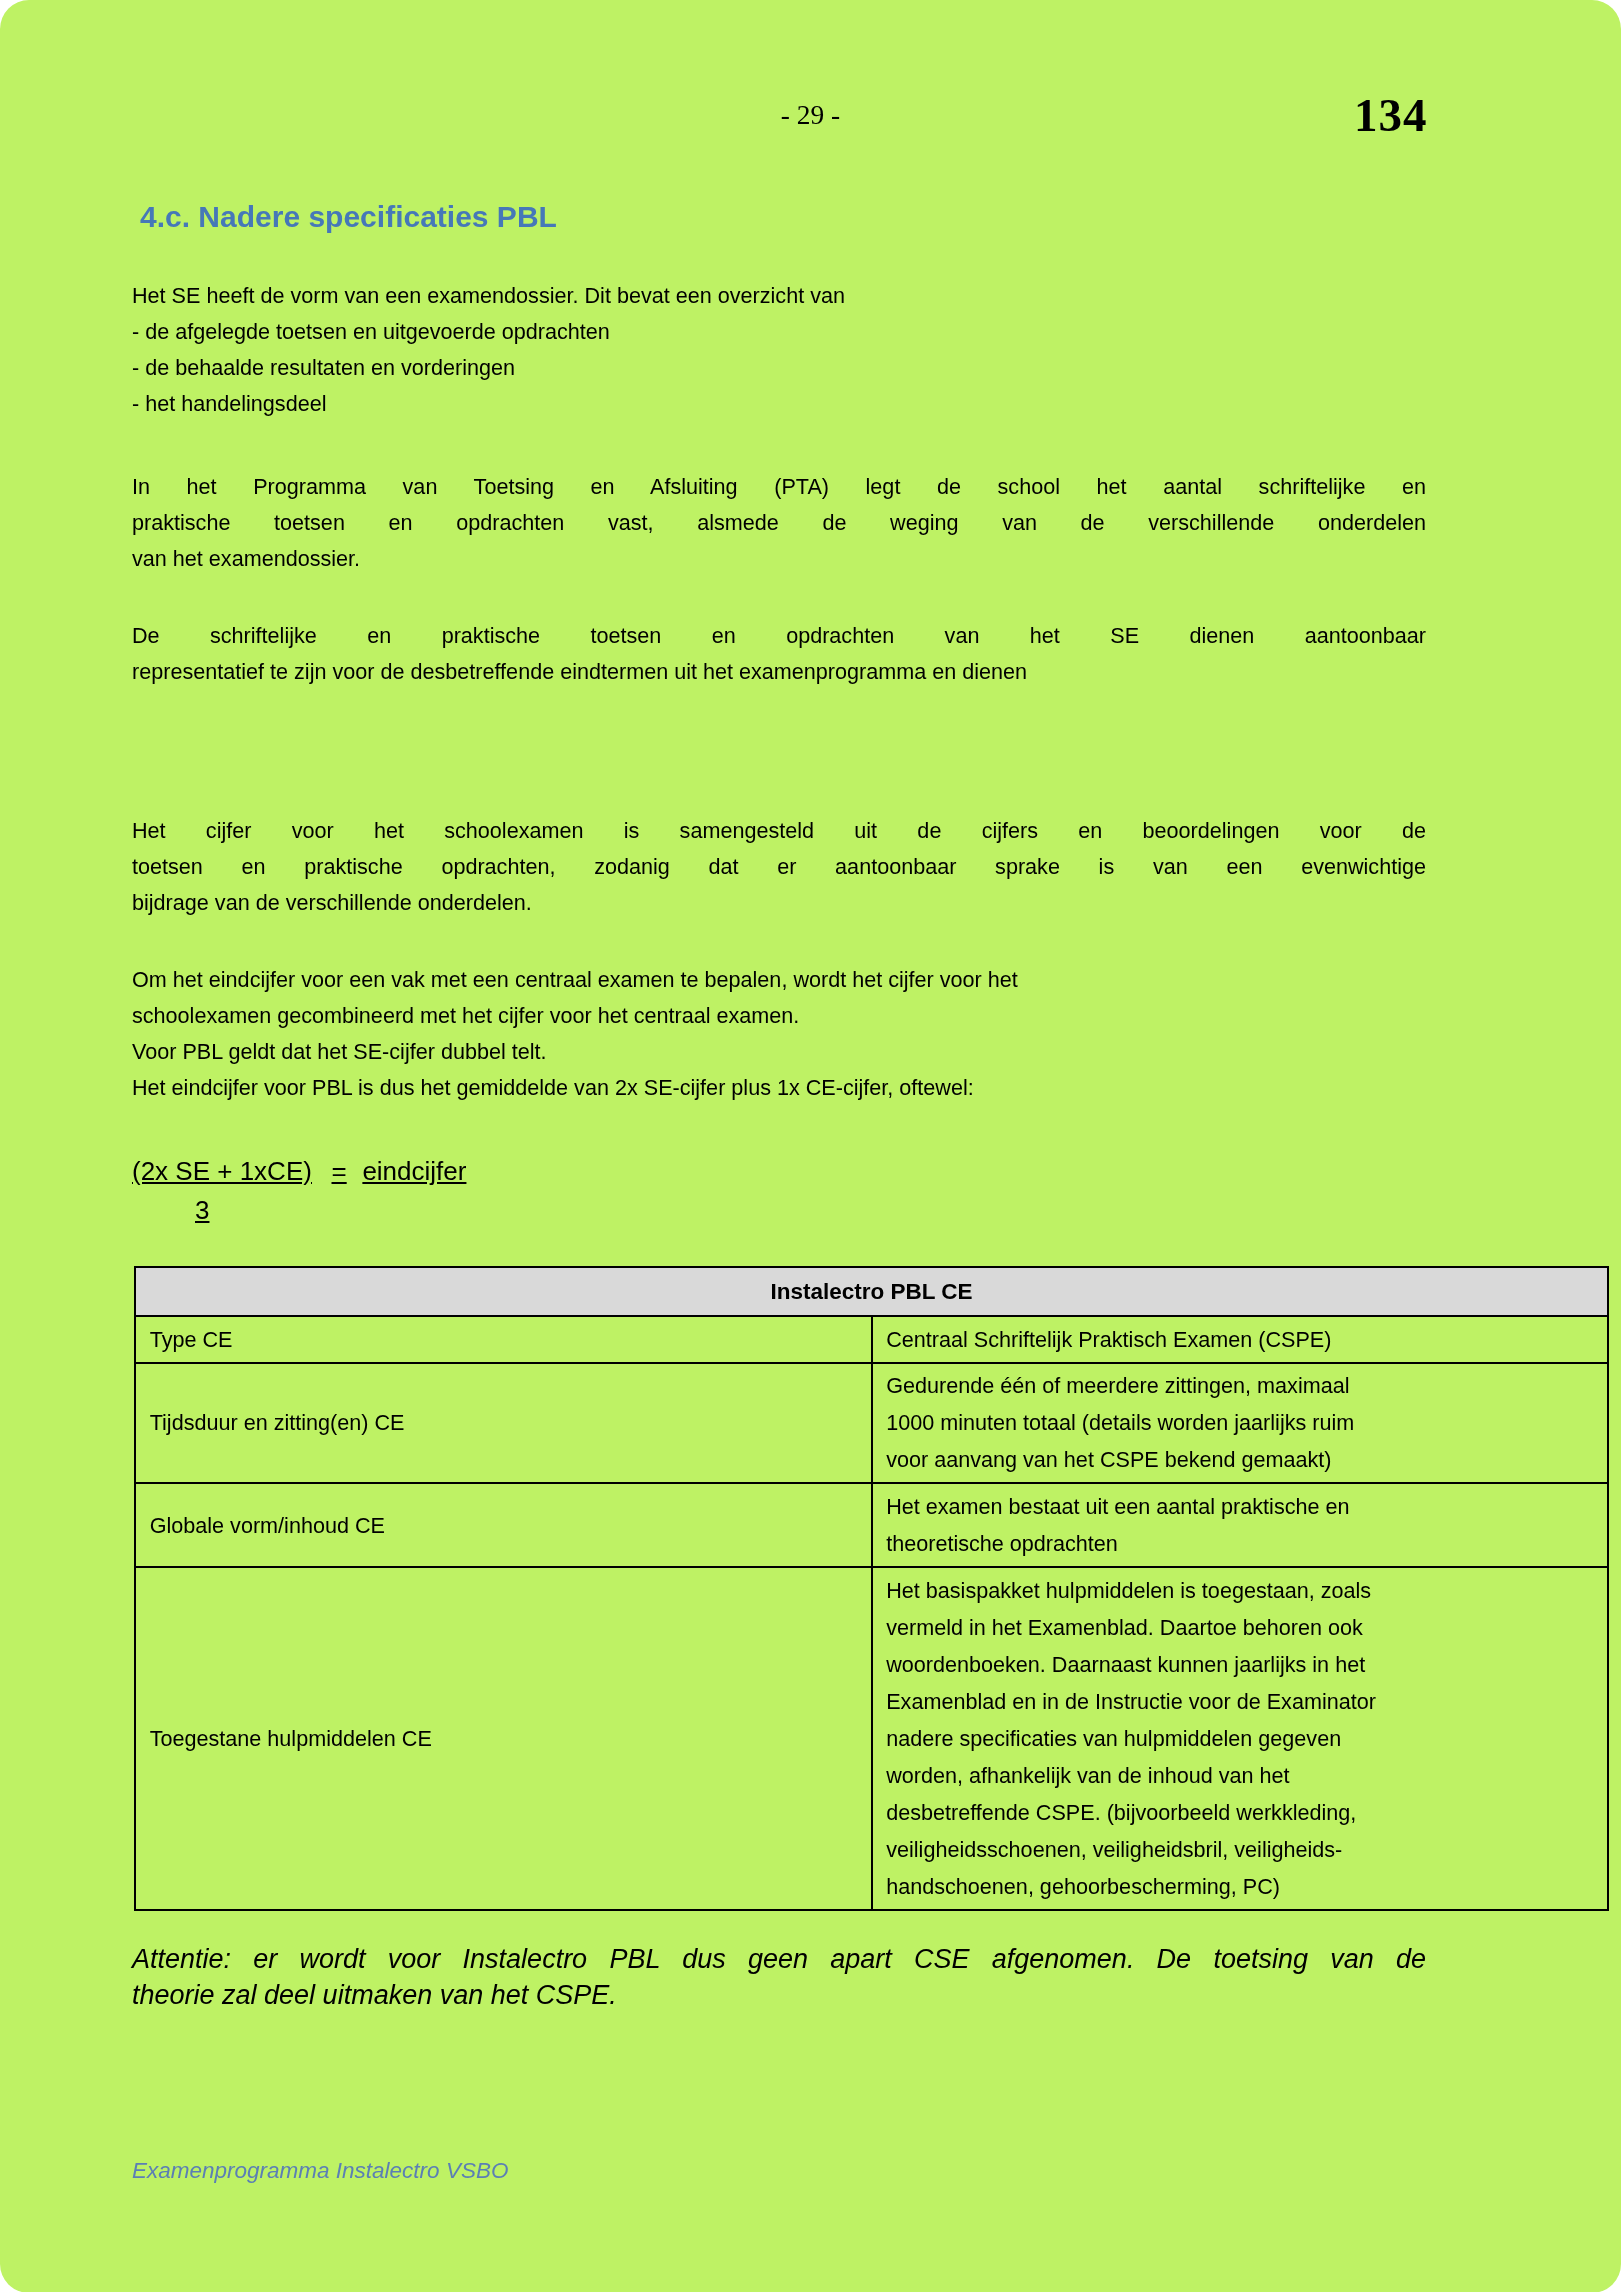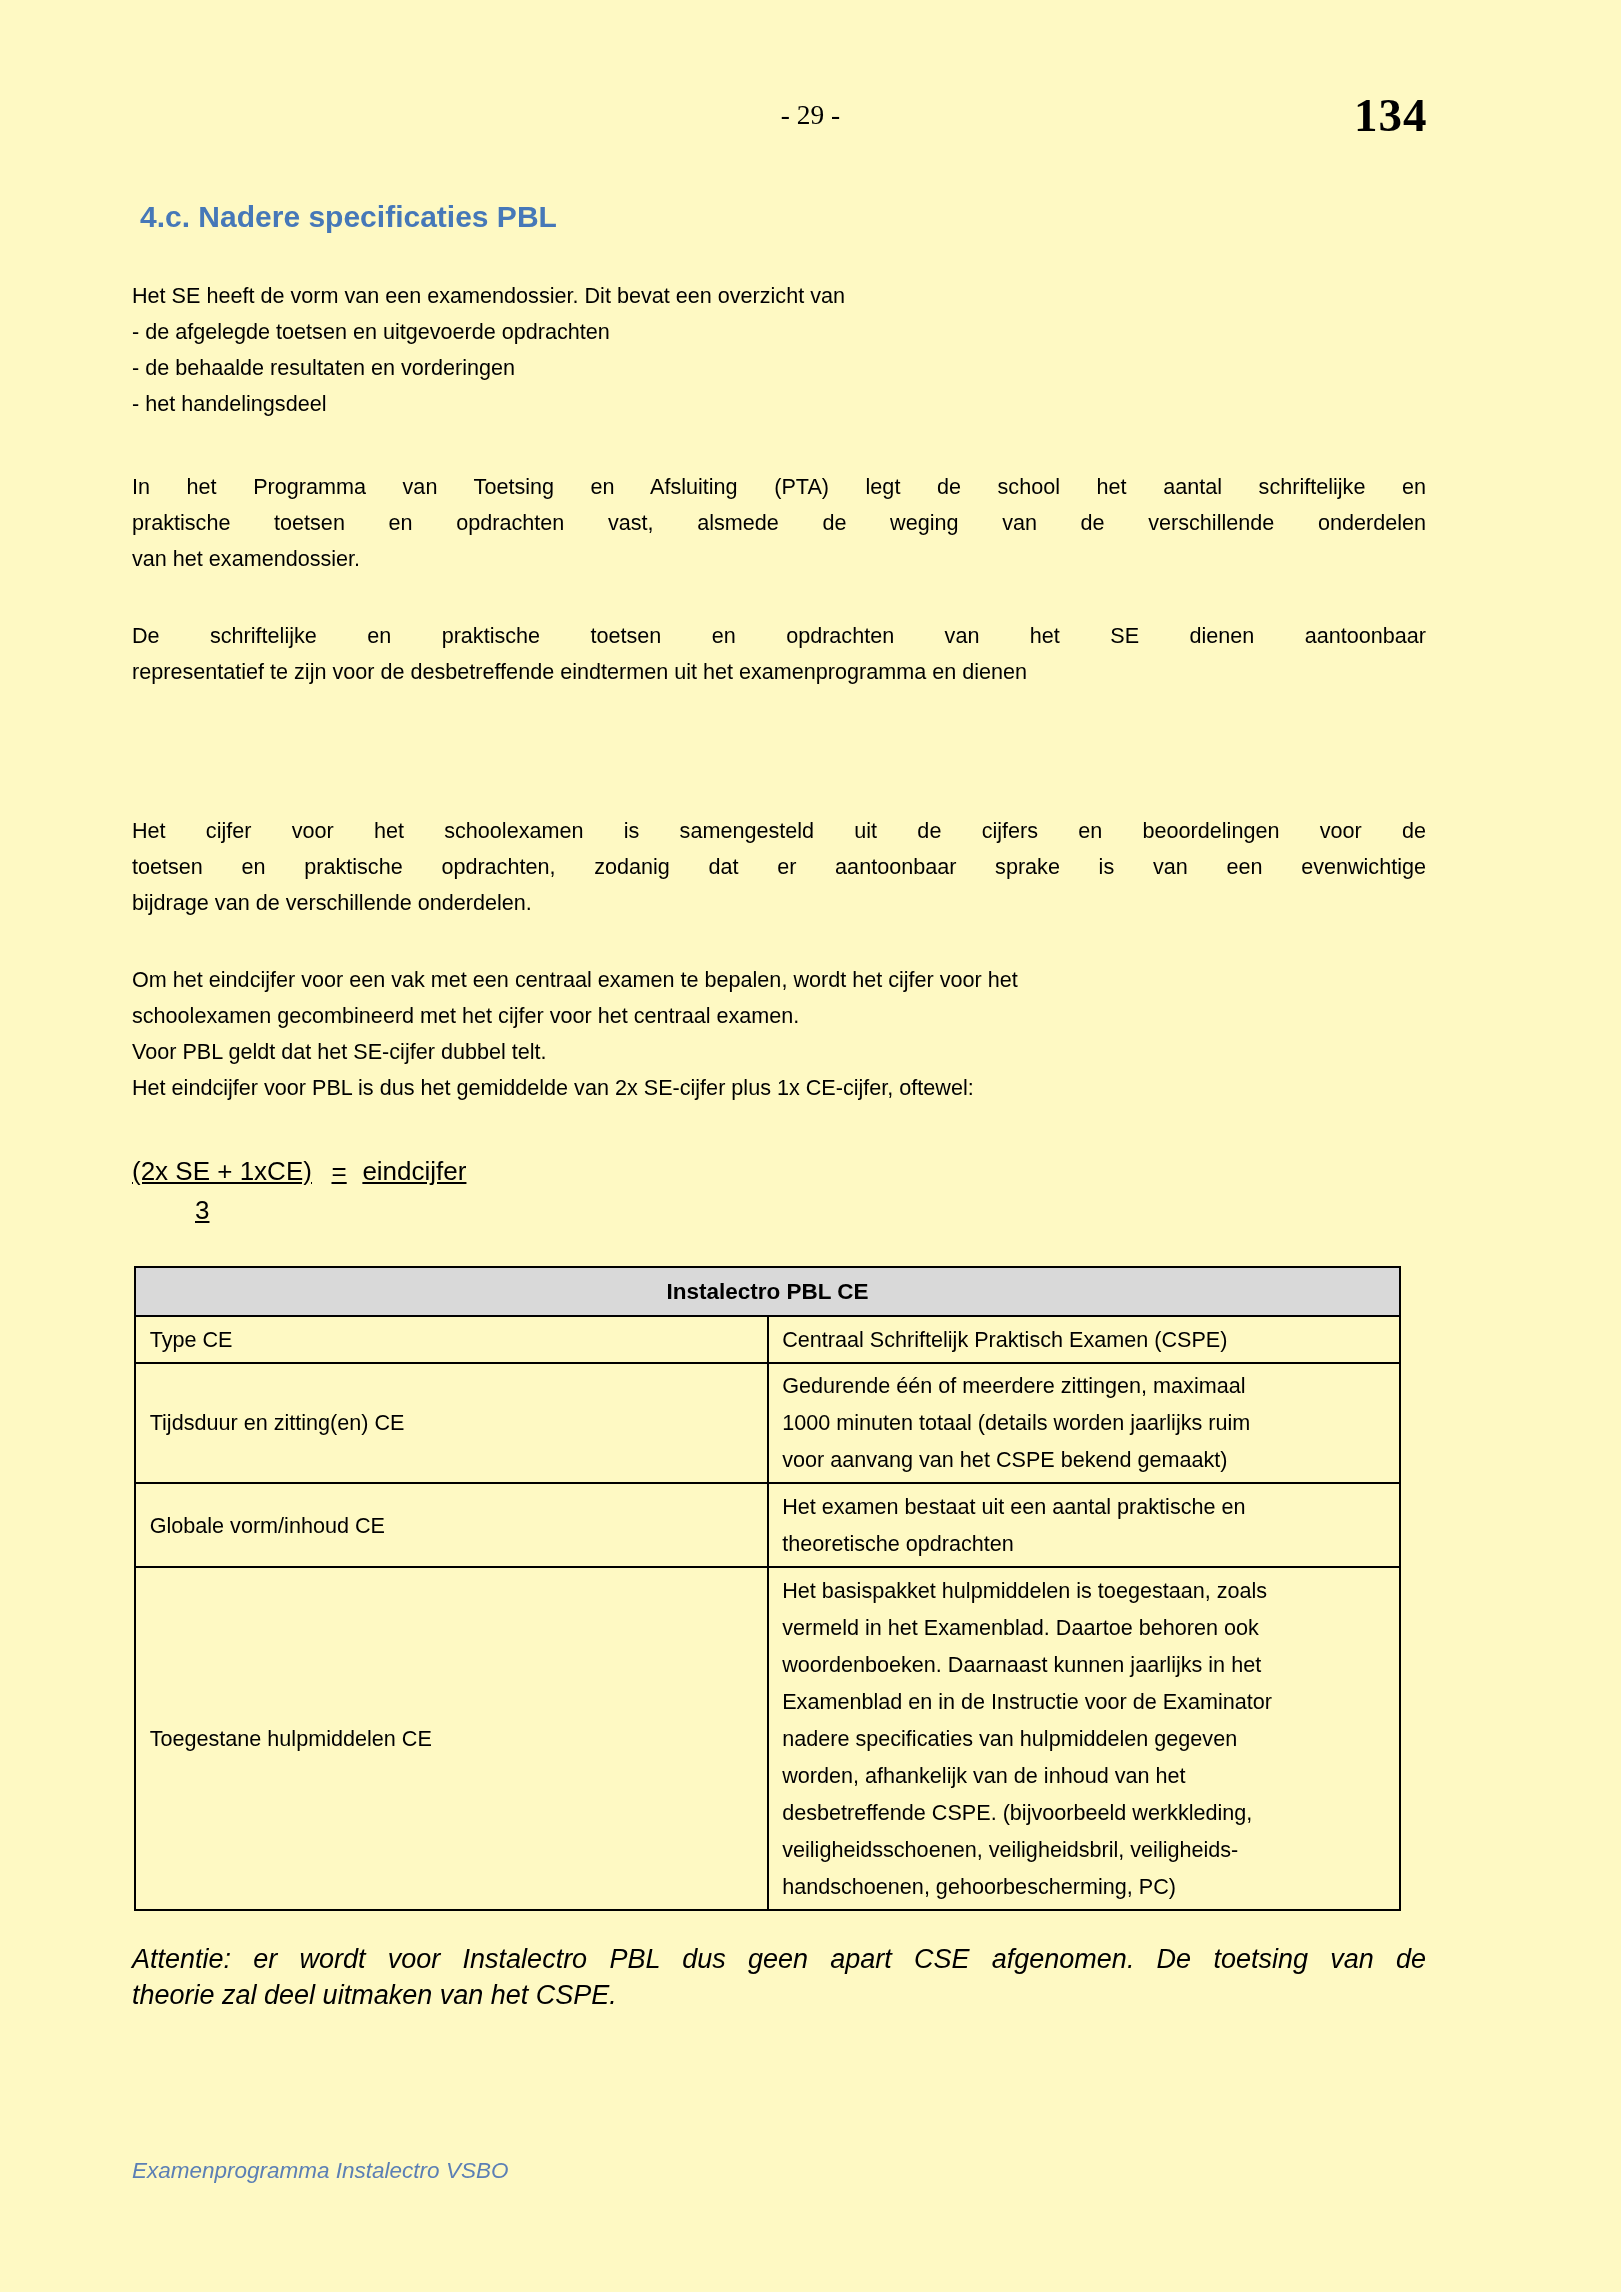--- a/index.html
+++ b/index.html
@@ -1,23 +1,24 @@
 <!DOCTYPE html>
 <html style="--heading-blue: #4678b8; --footer-blue: #5b7fb5; --table-header-bg: #d9d9d9;"><head>
 <meta charset="utf-8">
 <style>
   html,body{margin:0;padding:0;background:#ffffff;}
   .page{
     position:relative;
     width:1621px;
     height:2293px;
-    background:#fef9c3;
+    background:#bef264;
     font-family:"Liberation Sans",sans-serif;
     color:#000000;
     overflow:hidden;
+    border-radius:29px;
   }
   
   .page-num-center{
     position:absolute;top:100px;left:0;width:1621px;
     text-align:center;
     font-family:"Liberation Serif",serif;
     font-size:27.4px;
   }
   .page-num-right{
     position:absolute;top:88px;left:1354px;
@@ -46,21 +47,21 @@
   
   .formula{
     position:absolute;top:1153px;left:132px;
     font-size:26px;line-height:37px;text-decoration:underline;
   }
   .frac-num{text-decoration:underline;}
   .formula-eq{margin:0 15.7px 0 19.6px;}
   .frac-den{margin-left:63px;margin-top:2px;}
   
   .ce-table{
-    position:absolute;top:1266px;left:134px;width:1267px;
+    position:absolute;top:1266px;left:134px;width:1475px;
     border-collapse:collapse;
     border:2.9px solid #000;
     font-size:21.6px;
     table-layout:fixed;
   }
   .ce-table th,.ce-table td{border:2px solid #000;}
   .ce-table th{
     background:var(--table-header-bg,#d9d9d9);
     font-weight:bold;text-align:center;
     padding:6.9px 9.8px;line-height:33px;font-size:22.5px;

